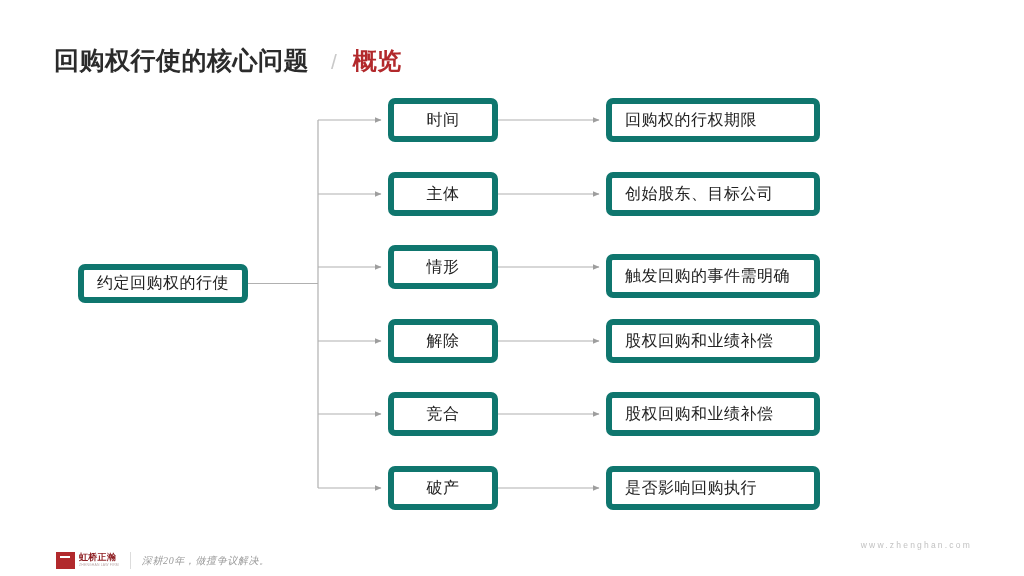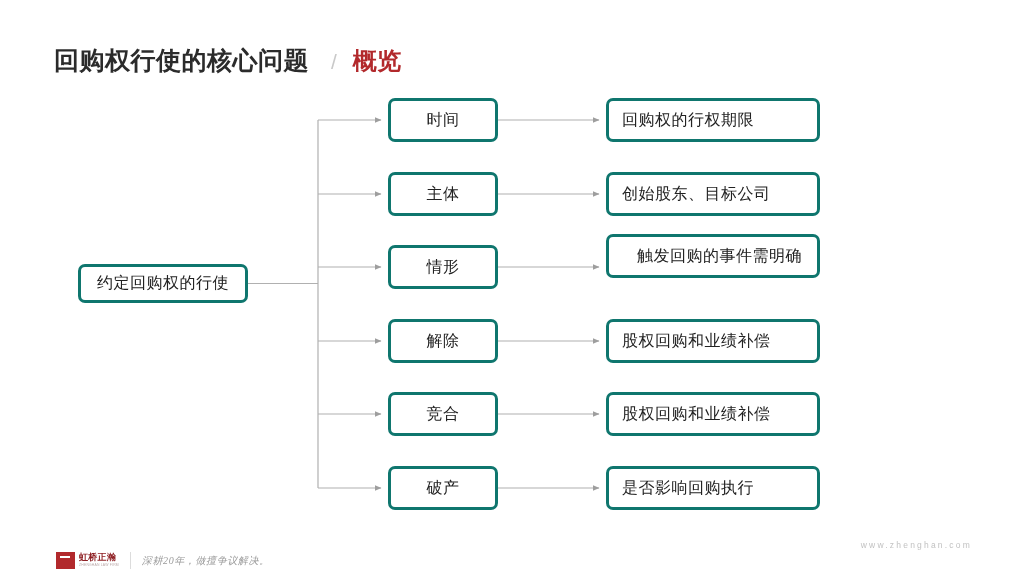--- a/index.html
+++ b/index.html
@@ -62,21 +62,21 @@
     top: 0;
     width: 1024px;
     height: 576px;
     pointer-events: none;
   }
 
   .node {
     position: absolute;
     box-sizing: border-box;
     background: #ffffff;
-    border: 3px solid #0f766e;
+    border: 6px solid #0f766e;
     border-radius: 7px;
     display: flex;
     align-items: center;
     font-size: 16px;
     color: #222222;
     letter-spacing: 0.5px;
   }
   .node.root {
     left: 78px;
     top: 264px;
@@ -236,21 +236,21 @@
     <div class="node mid" style="top:466px;">
       <span>破产</span>
     </div>
 
     <div class="node leaf" style="top:98px;">
       <span>回购权的行权期限</span>
     </div>
     <div class="node leaf" style="top:172px;">
       <span>创始股东、目标公司</span>
     </div>
-    <div class="node leaf" style="top:234px;justify-content:center;">
+    <div class="node leaf" style="top:254px;">
       <span>触发回购的事件需明确</span>
     </div>
     <div class="node leaf" style="top:319px;">
       <span>股权回购和业绩补偿</span>
     </div>
     <div class="node leaf" style="top:392px;">
       <span>股权回购和业绩补偿</span>
     </div>
     <div class="node leaf" style="top:466px;">
       <span>是否影响回购执行</span>

